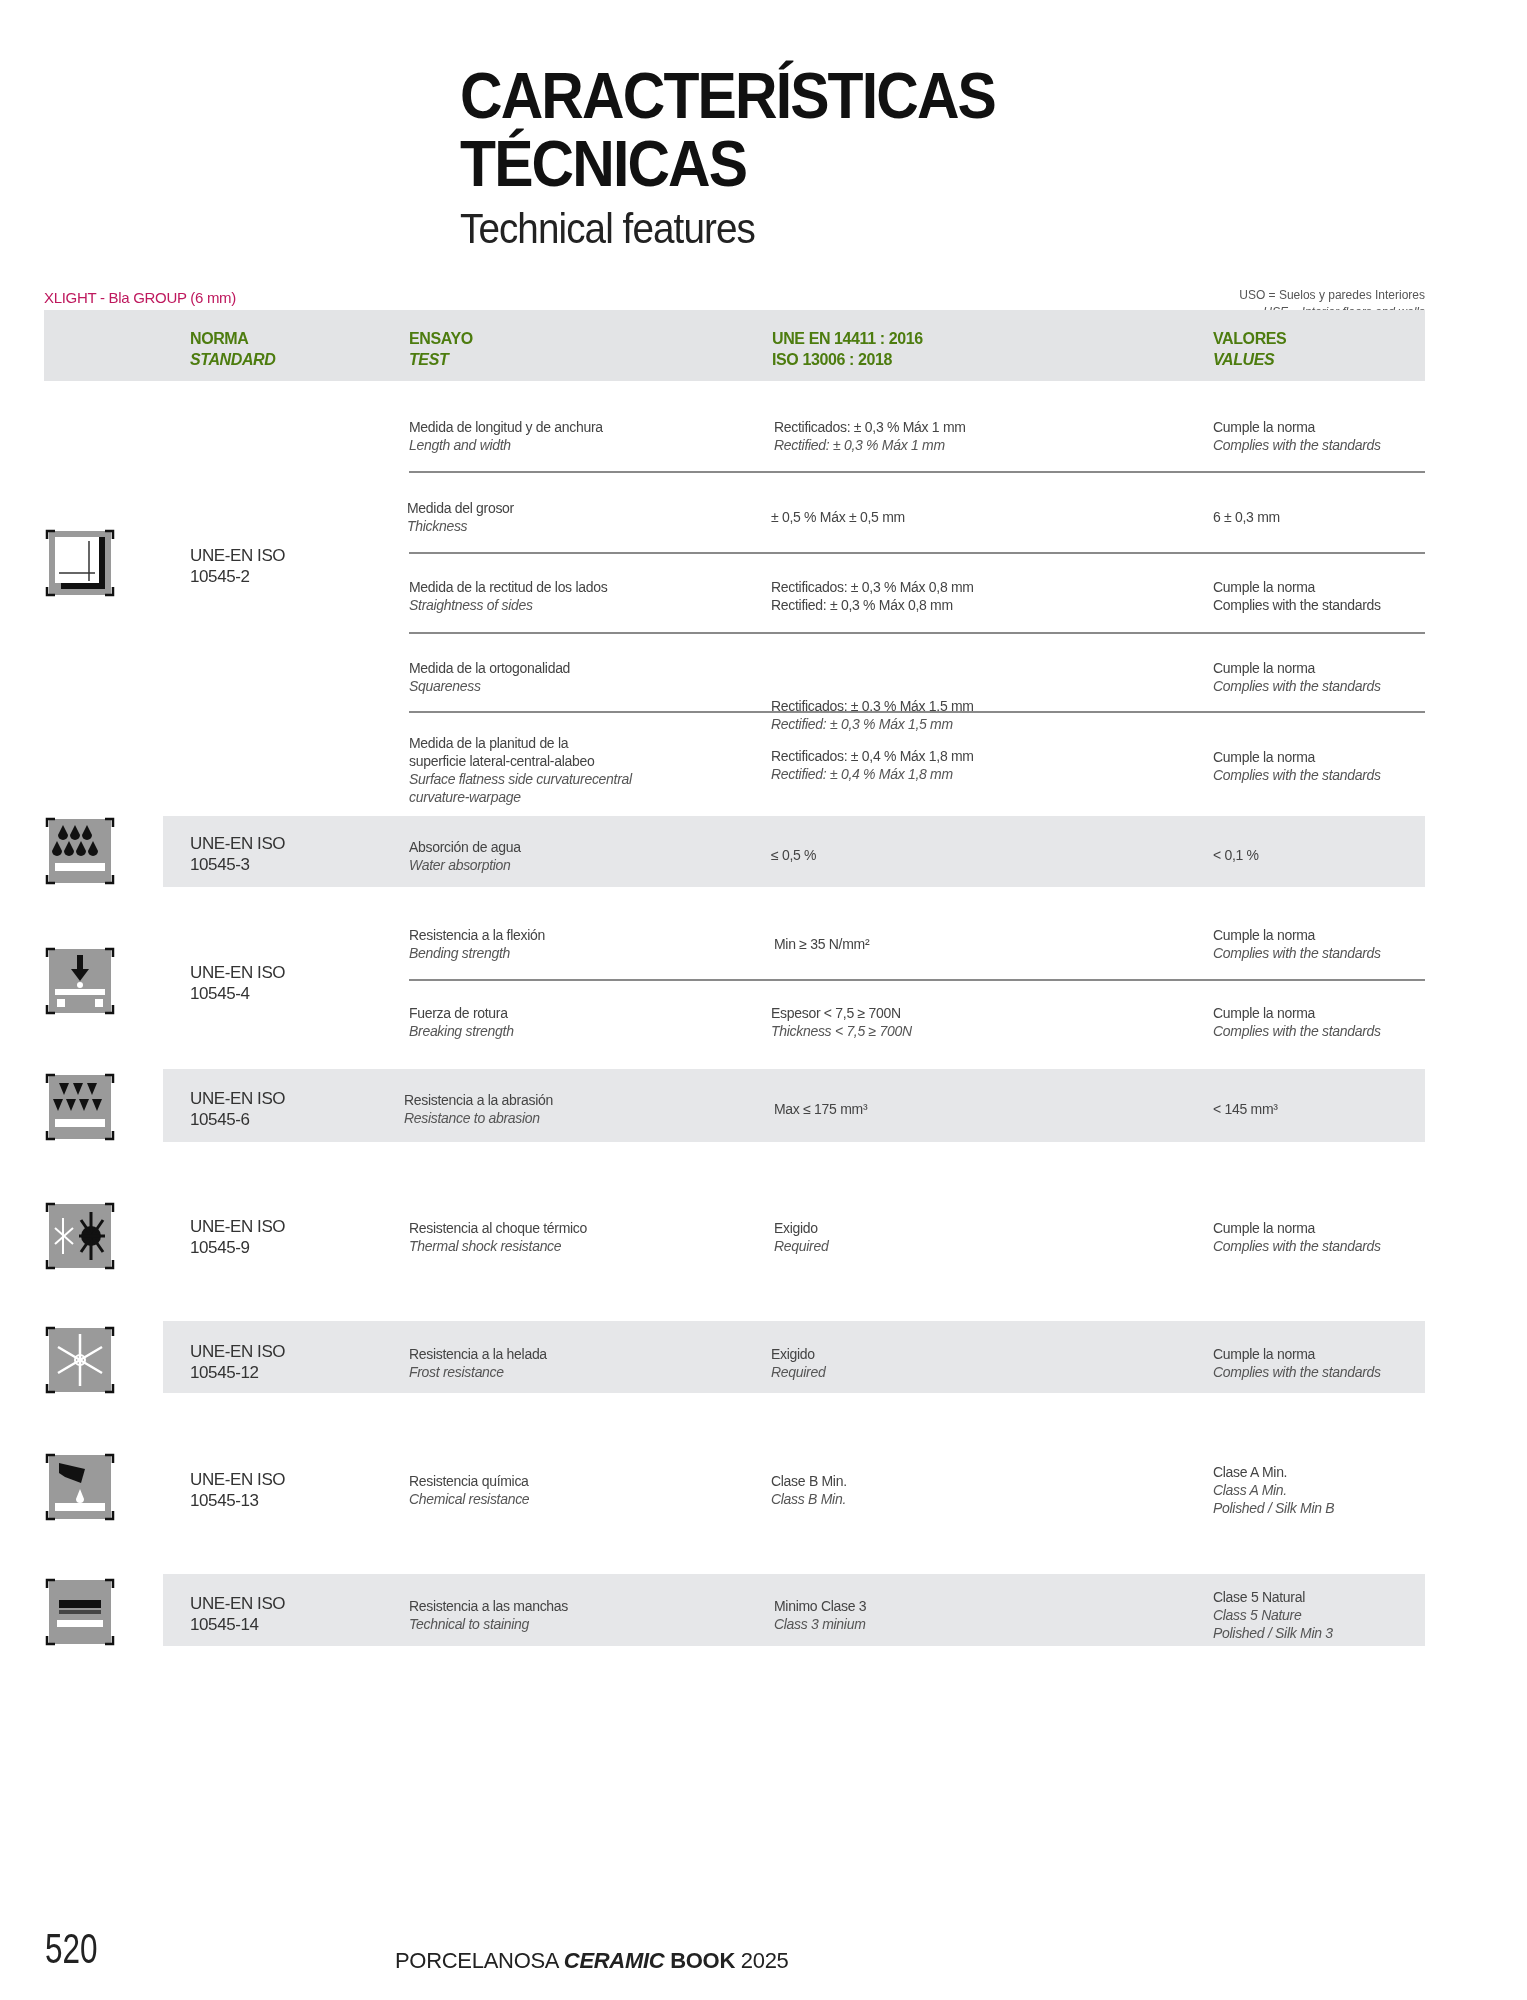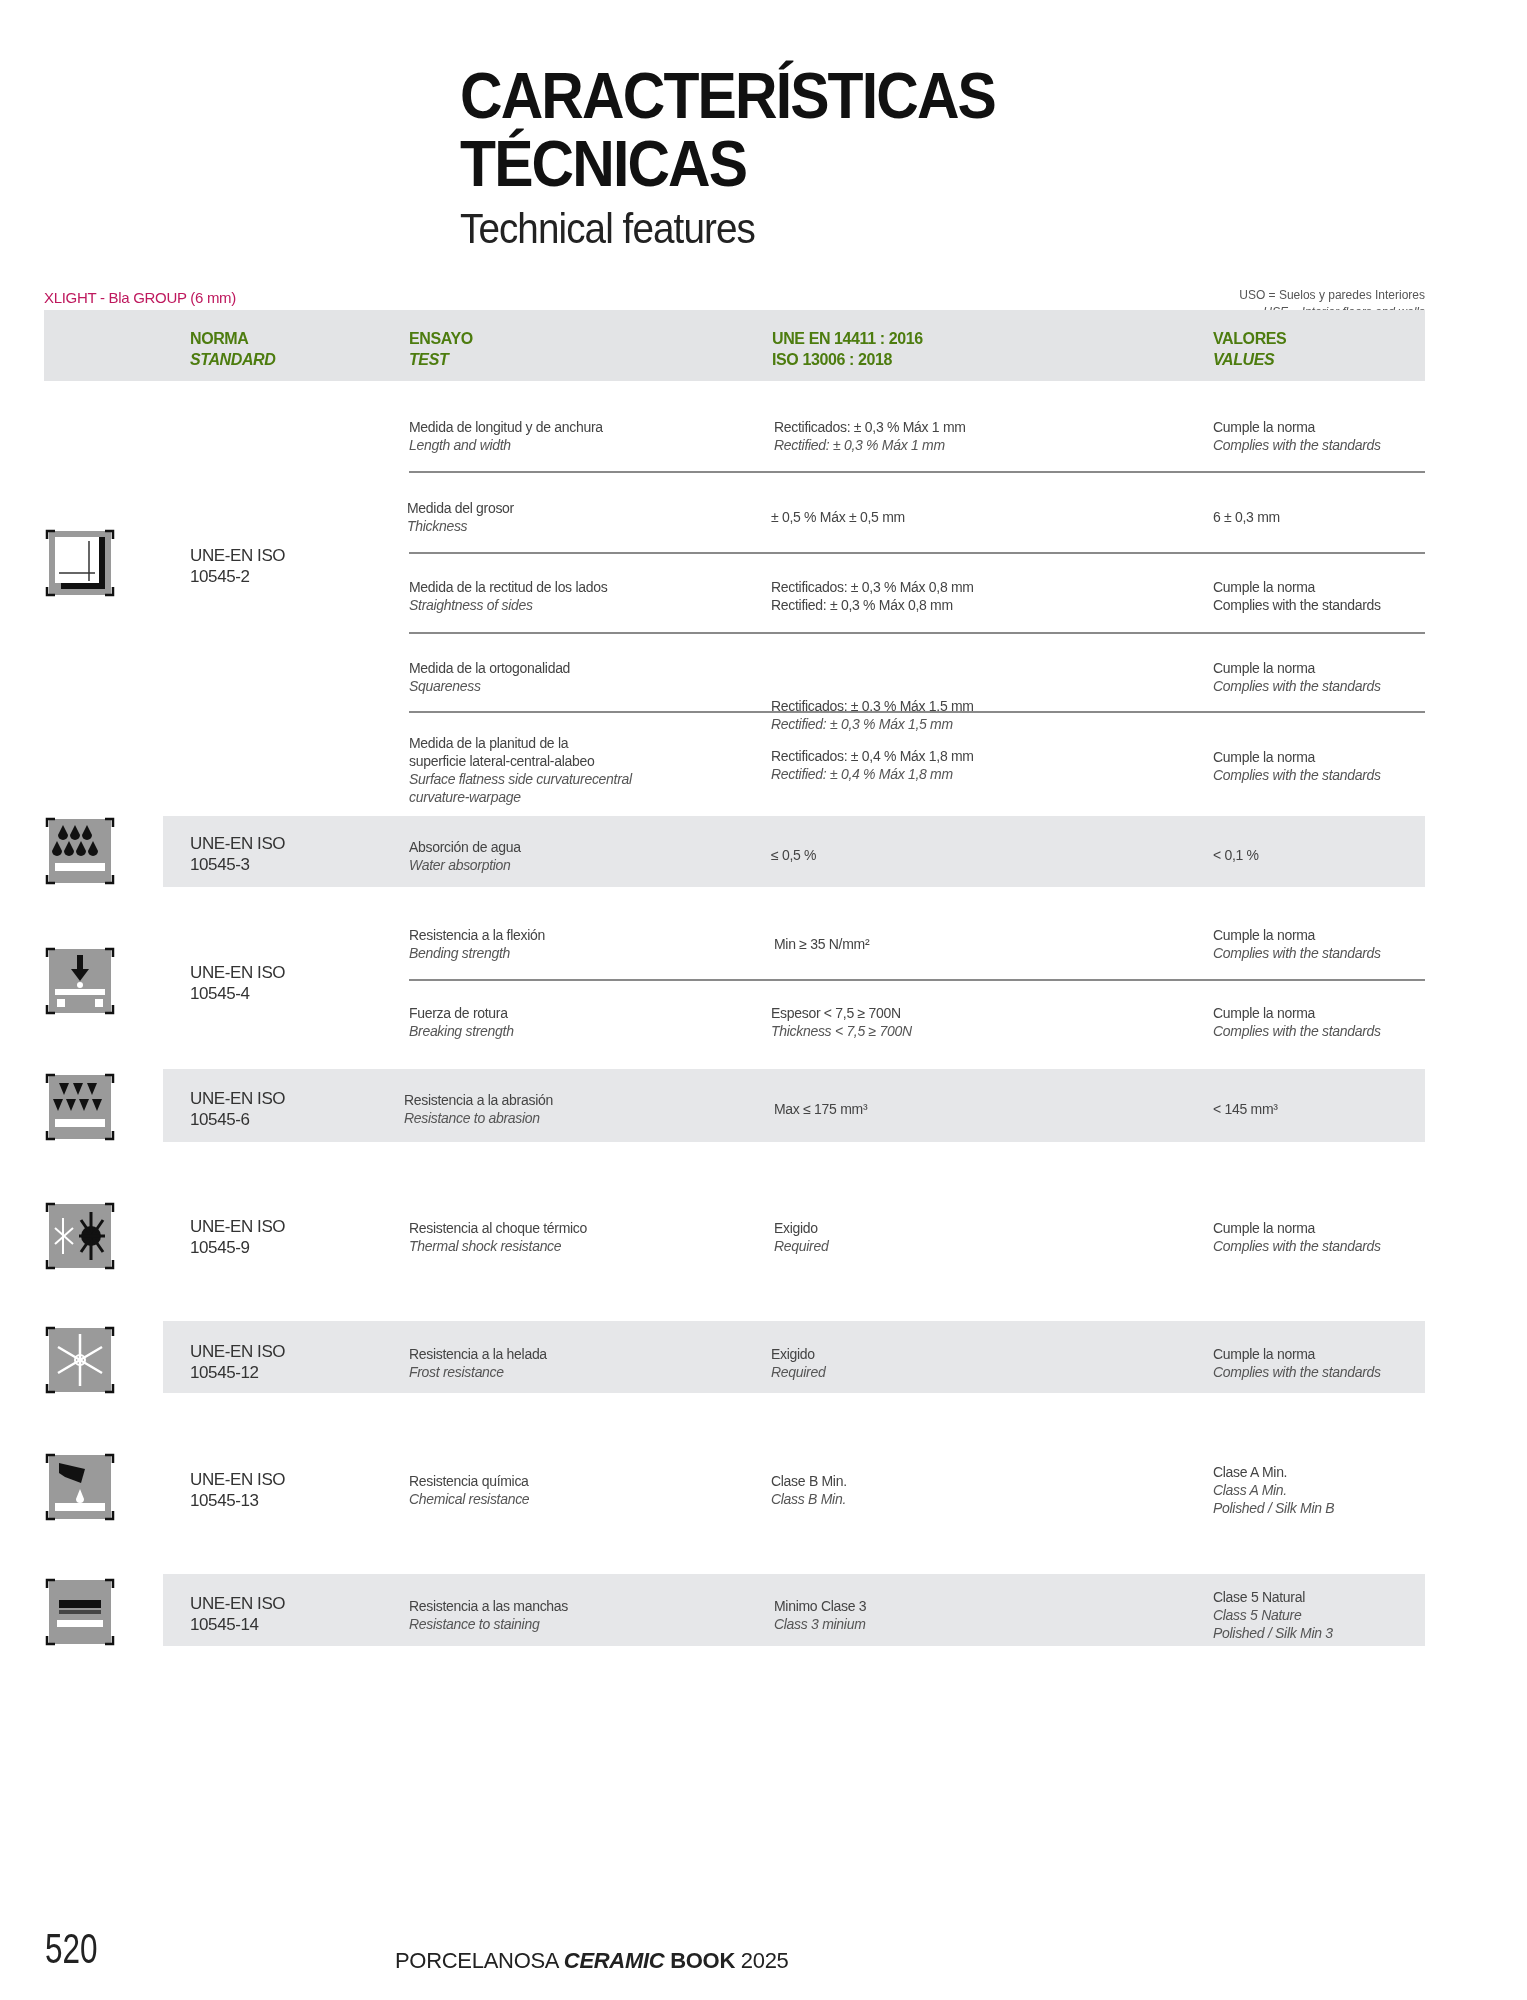--- a/index.html
+++ b/index.html
@@ -349,21 +349,21 @@
     <rect x="12" y="44" width="46" height="7" fill="#fff"></rect>
     <path d="M2 12 V4 H10 M60 4 H68 V12 M68 60 V68 H60 M10 68 H2 V60" stroke="#111" stroke-width="2.5" fill="none"></path>
   </svg>
 </div>
 <div class="norm" style="top:1593px">
   <div>UNE-EN ISO</div>
   <div>10545-14</div>
 </div>
 <div class="cell" style="left:409px;top:1597px">
   <span>Resistencia a las manchas</span>
-  <i>Resistance to staining</i>
+  <i>Technical to staining</i>
 </div>
 <div class="cell" style="left:774px;top:1597px">
   <span>Minimo Clase 3</span>
   <i>Class 3 minium</i>
 </div>
 <div class="cell" style="left:1213px;top:1588px">
   <span>Clase 5 Natural</span>
   <i>Class 5 Nature</i>
   <i>Polished / Silk Min 3</i>
 </div>

